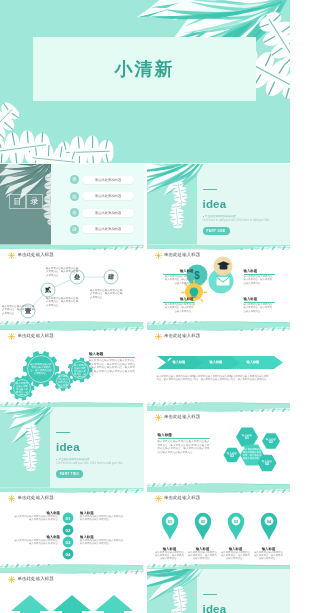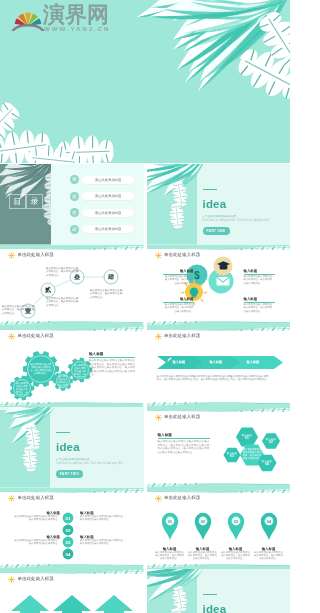--- a/index.html
+++ b/index.html
@@ -269,36 +269,25 @@
             <path d="M-6.90 -4.50 L-7.50 -16.35" stroke="#2c9e8b" stroke-width="1.16" stroke-linecap="round" opacity=".75" fill="none"></path>
             <path d="M6.90 -4.50 L7.50 -16.35" stroke="#2c9e8b" stroke-width="1.16" stroke-linecap="round" opacity=".75" fill="none"></path>
             <path d="M20.70 -3.26 L22.50 -11.87" stroke="#2c9e8b" stroke-width="1.16" stroke-linecap="round" opacity=".75" fill="none"></path>
             <path d="M-20.70 3.26 L-22.50 11.87" stroke="#2c9e8b" stroke-width="1.16" stroke-linecap="round" opacity=".75" fill="none"></path>
             <path d="M-6.90 4.50 L-7.50 16.35" stroke="#2c9e8b" stroke-width="1.16" stroke-linecap="round" opacity=".75" fill="none"></path>
             <path d="M6.90 4.50 L7.50 16.35" stroke="#2c9e8b" stroke-width="1.16" stroke-linecap="round" opacity=".75" fill="none"></path>
             <path d="M20.70 3.26 L22.50 11.87" stroke="#2c9e8b" stroke-width="1.16" stroke-linecap="round" opacity=".75" fill="none"></path>
           </g>
         </g>
     </svg>
+    <div class="hero-box">
+      <div class="hero-title">小清新</div>
+    </div>
   </div>
 
-  <div class="logo">
-    <svg width="92" height="28" viewBox="0 0 92 28">
-      <g>
-          <path d="M15.82 22.99 L3.62 20.78 A13.6 13.6 0 0 1 5.91 15.33 L16.02 22.51 A1.2 1.2 0 0 0 15.82 22.99 Z" fill="#c62b3f"></path>
-          <path d="M16.13 22.37 L7.19 13.78 A13.6 13.6 0 0 1 12.12 10.51 L16.57 22.08 A1.2 1.2 0 0 0 16.13 22.37 Z" fill="#e07b1e"></path>
-          <path d="M16.74 22.03 L14.04 9.92 A13.6 13.6 0 0 1 19.96 9.92 L17.26 22.03 A1.2 1.2 0 0 0 16.74 22.03 Z" fill="#efa417"></path>
-          <path d="M17.43 22.08 L21.88 10.51 A13.6 13.6 0 0 1 26.81 13.78 L17.87 22.37 A1.2 1.2 0 0 0 17.43 22.08 Z" fill="#8cbf3f"></path>
-          <path d="M17.98 22.51 L28.09 15.33 A13.6 13.6 0 0 1 30.38 20.78 L18.18 22.99 A1.2 1.2 0 0 0 17.98 22.51 Z" fill="#2d8e8e"></path>
-          <path d="M2.0 27.6 C6.6 20.4 27.4 20.4 32.0 27.6" stroke="#7f8388" stroke-width="2.6" fill="none" stroke-linecap="round"></path>
-        </g>
-    </svg>
-    <div class="logo-name">演界网</div>
-    <div class="logo-url">WWW.YANJ.CN</div>
-  </div>
 
   <div class="grid">
 
   <div class="row">
 
     <div class="cell">
       <div class="toc-panel">
         <svg width="51" height="80.5" viewBox="0 0 51 80.5">
           <rect width="51" height="80.5" fill="#6d9690"></rect>
           <g>

